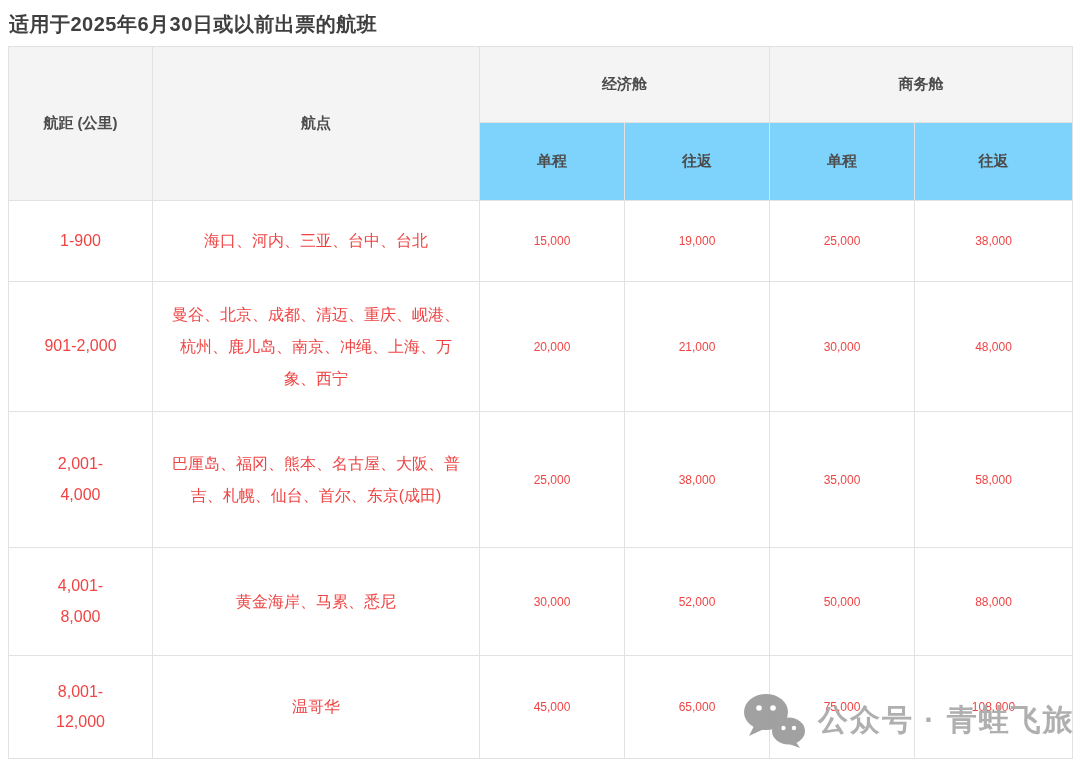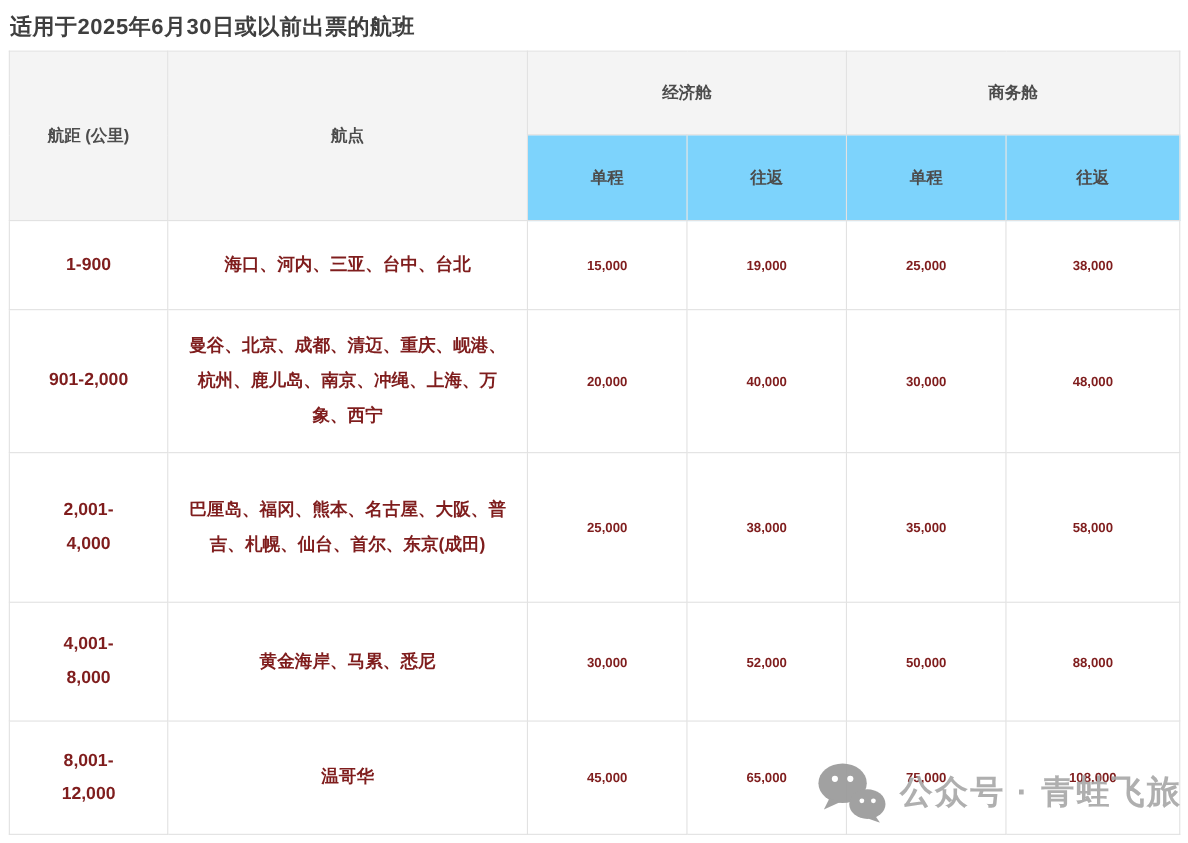--- a/index.html
+++ b/index.html
@@ -10,21 +10,21 @@
   .page-title{
     position:absolute;left:9px;top:11px;
     font-size:20px;font-weight:bold;color:#3f3f3f;letter-spacing:0.5px;
   }
   table.award-table{
     position:absolute;left:8px;top:46px;width:1064px;
     border-collapse:collapse;table-layout:fixed;
   }
   .award-table th,.award-table td{
     border:1px solid #e2e2e2;text-align:center;vertical-align:middle;
-    color:#7f1d1d;font-weight:bold;
+    color:#ef4444;font-weight:normal;
   }
   .award-table thead th{
     font-size:15px;font-weight:bold;color:#4c4c4c;text-align:center;
   }
   .award-table thead th.gray{background:#f4f4f4;}
   .award-table thead th.white{background:#7dd3fc;}
   tr.hdr-top{height:76px;}
   tr.hdr-sub{height:78px;}
   tr.r1{height:81px;}
   tr.r2{height:130px;}
@@ -76,21 +76,21 @@
       <td class="dest">海口、河内、三亚、台中、台北</td>
       <td class="num">15,000</td>
       <td class="num">19,000</td>
       <td class="num">25,000</td>
       <td class="num">38,000</td>
     </tr>
     <tr class="r2">
       <td class="dist">901-2,000</td>
       <td class="dest">曼谷、北京、成都、清迈、重庆、岘港、杭州、鹿儿岛、南京、冲绳、上海、万象、西宁</td>
       <td class="num">20,000</td>
-      <td class="num">40,000</td>
+      <td class="num">21,000</td>
       <td class="num">30,000</td>
       <td class="num">48,000</td>
     </tr>
     <tr class="r3">
       <td class="dist">2,001-4,000</td>
       <td class="dest">巴厘岛、福冈、熊本、名古屋、大阪、普吉、札幌、仙台、首尔、东京(成田)</td>
       <td class="num">25,000</td>
       <td class="num">38,000</td>
       <td class="num">35,000</td>
       <td class="num">58,000</td>

